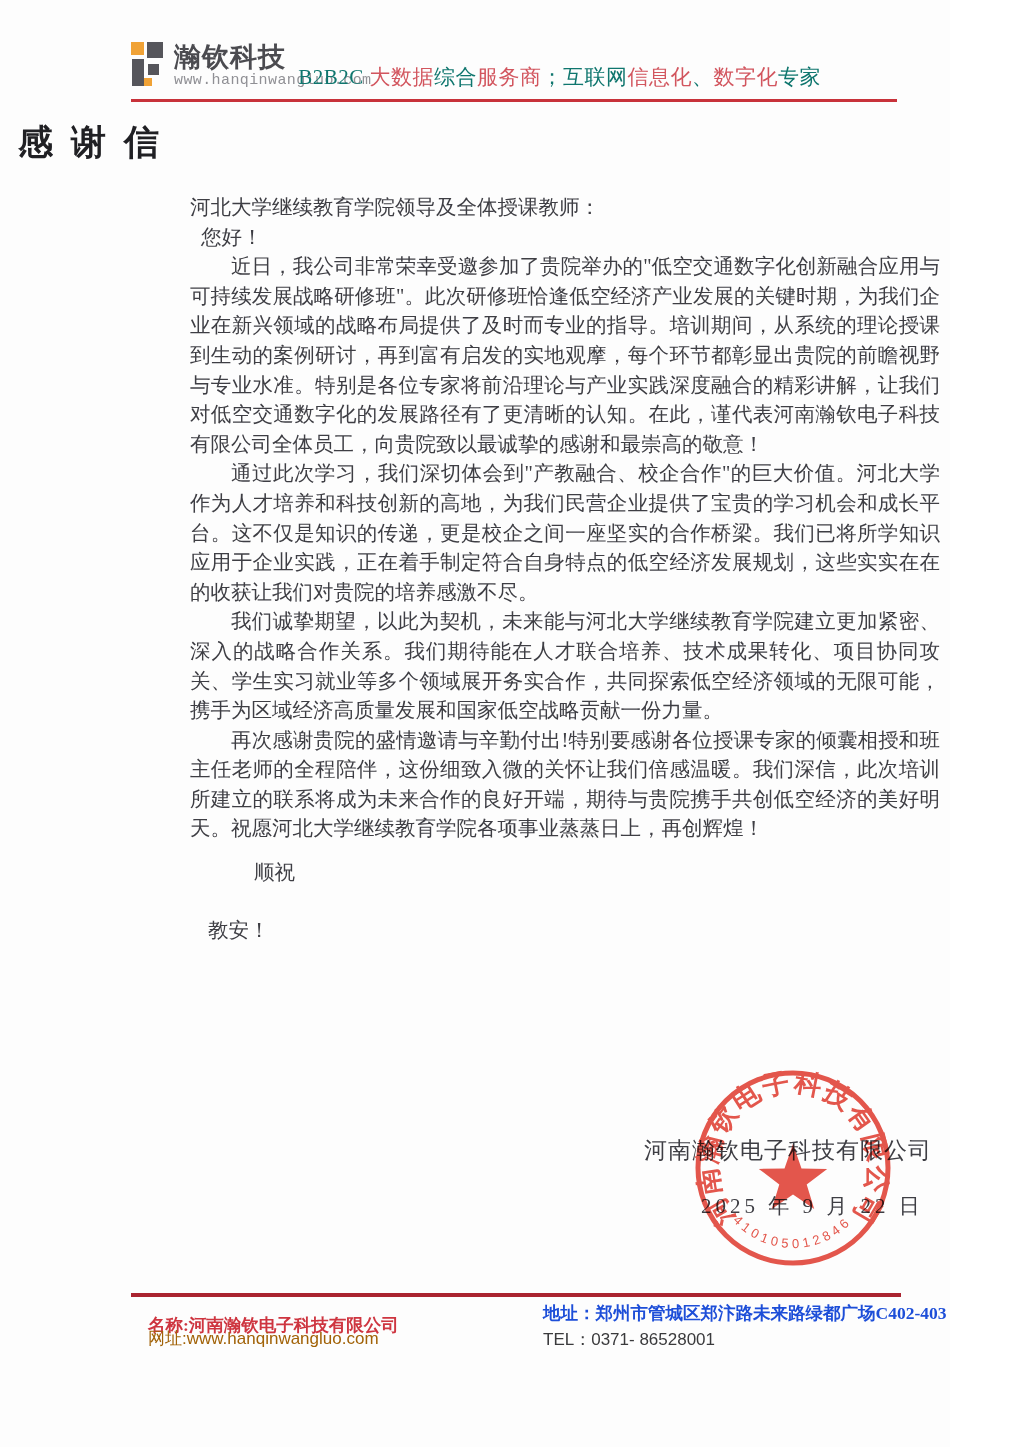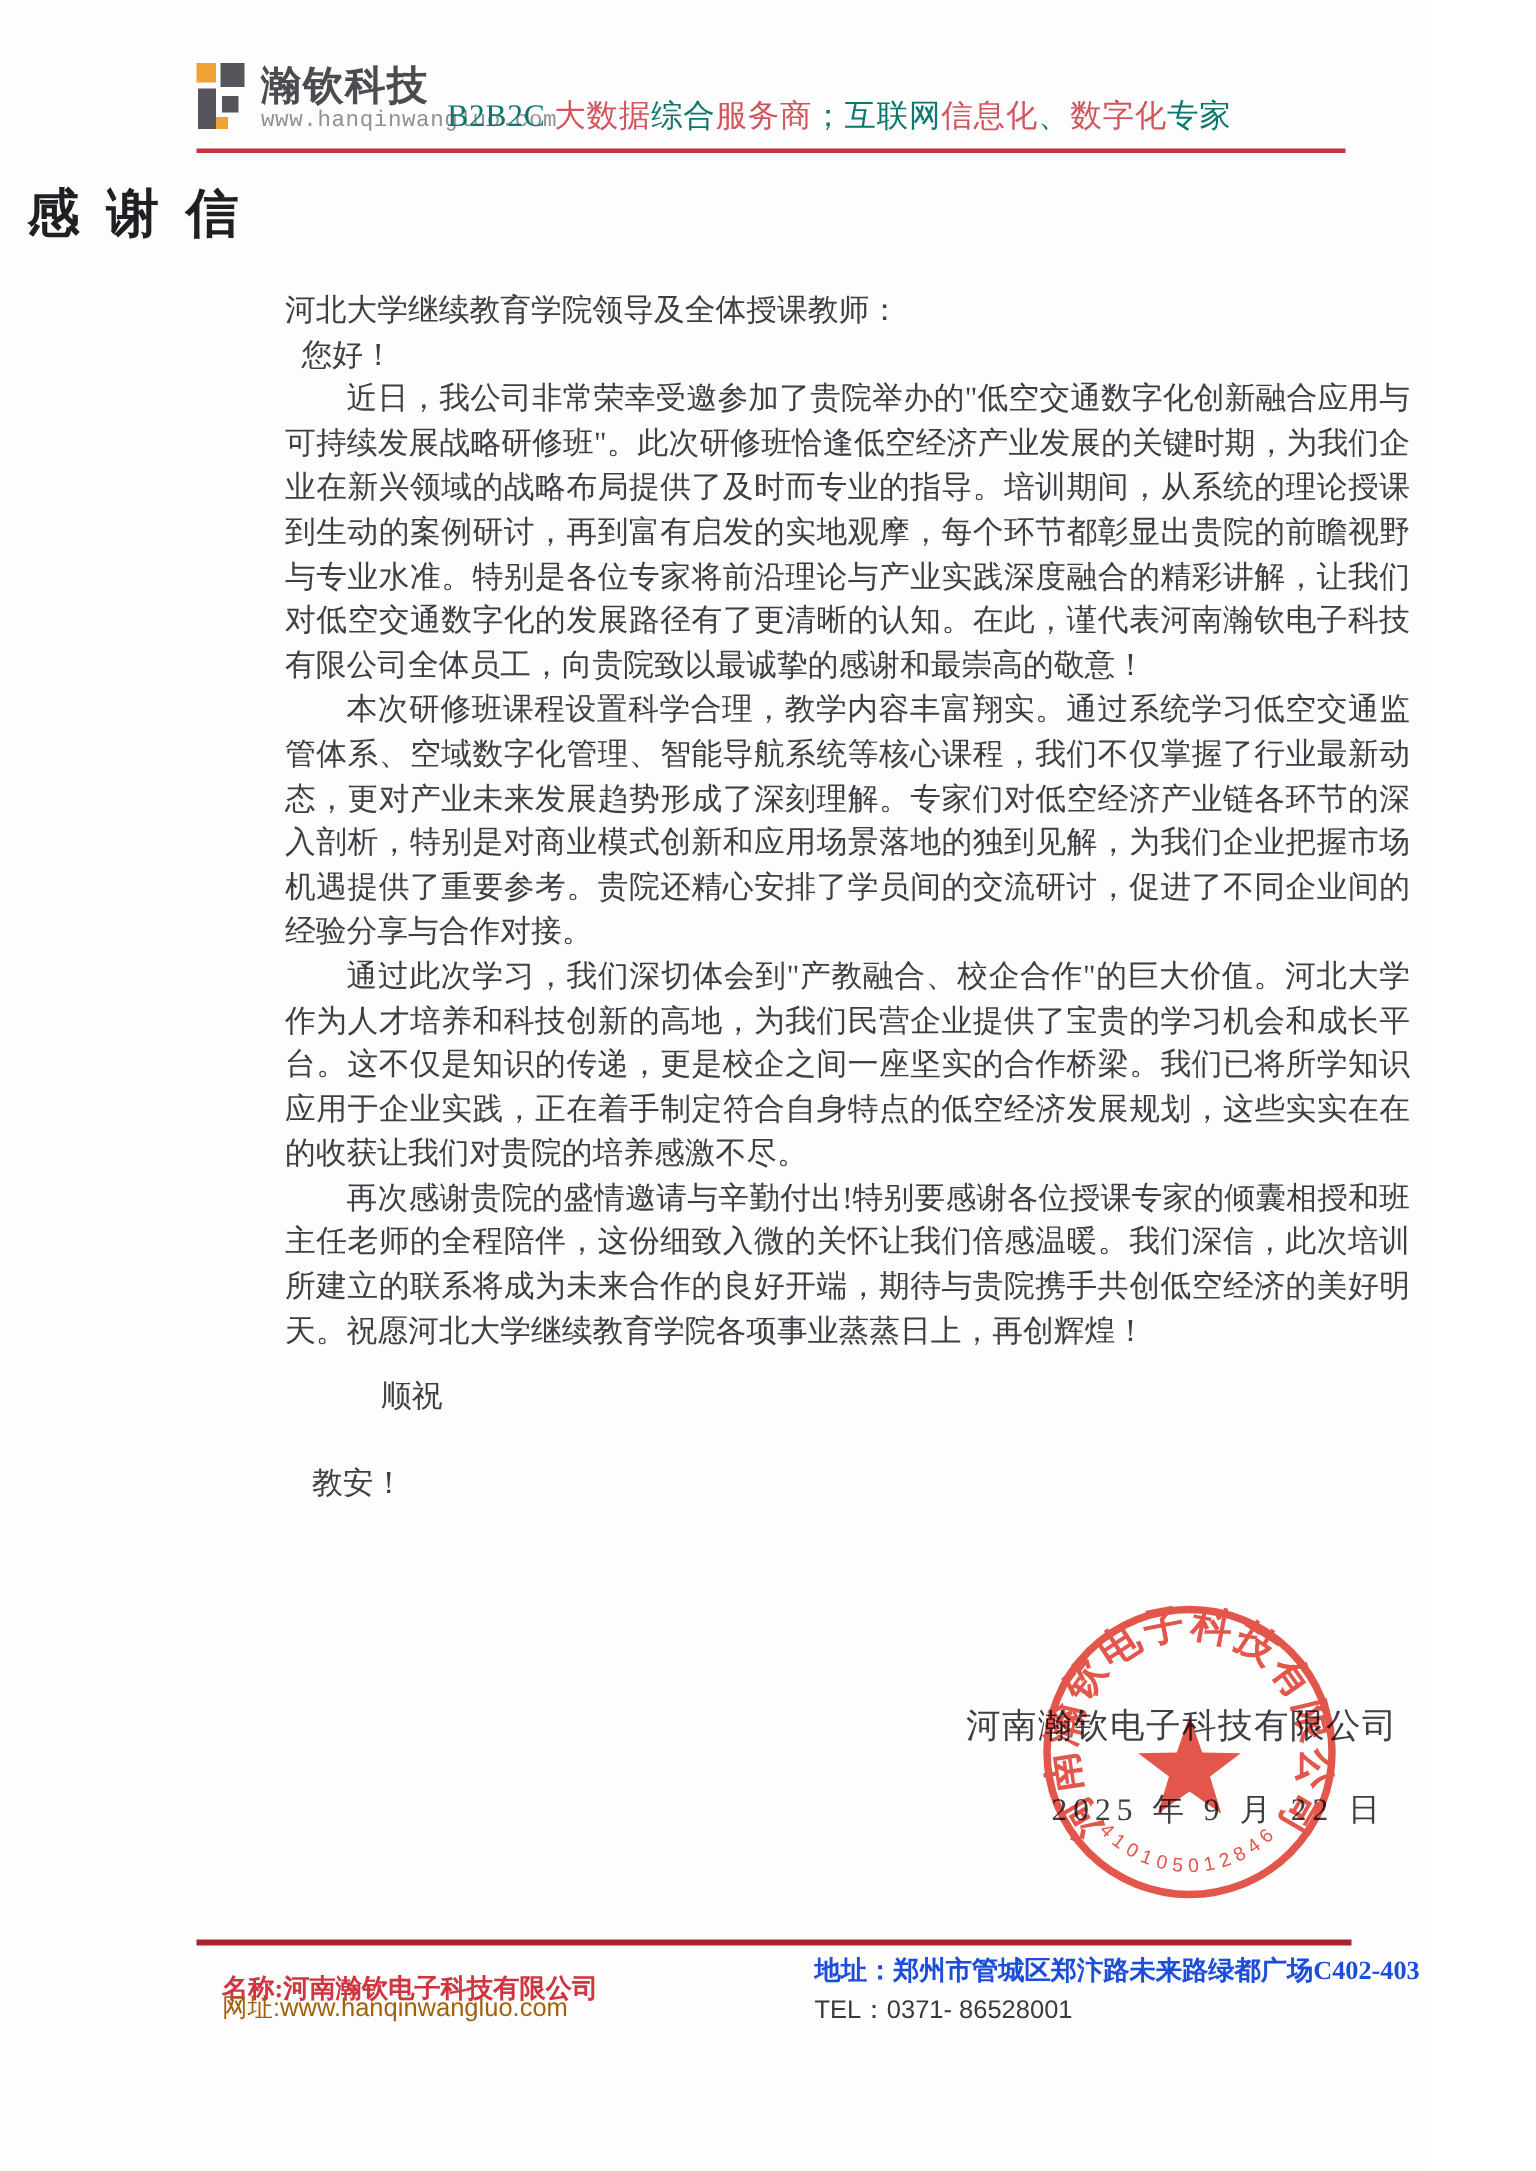--- a/index.html
+++ b/index.html
@@ -74,22 +74,22 @@
   </div>
 
   <div class="header-rule"></div>
 
   <div class="title">感谢信</div>
 
   <div class="body">
     <p class="salutation">河北大学继续教育学院领导及全体授课教师：</p>
     <p class="greeting">您好！</p>
     <p class="para">近日，我公司非常荣幸受邀参加了贵院举办的"低空交通数字化创新融合应用与可持续发展战略研修班"。此次研修班恰逢低空经济产业发展的关键时期，为我们企业在新兴领域的战略布局提供了及时而专业的指导。培训期间，从系统的理论授课到生动的案例研讨，再到富有启发的实地观摩，每个环节都彰显出贵院的前瞻视野与专业水准。特别是各位专家将前沿理论与产业实践深度融合的精彩讲解，让我们对低空交通数字化的发展路径有了更清晰的认知。在此，谨代表河南瀚钦电子科技有限公司全体员工，向贵院致以最诚挚的感谢和最崇高的敬意！</p>
-    <p class="para">本次研修班课程设置科学合理，教学内容丰富翔实。通过系统学习低空交通监管体系、空域数字化管理、智能导航系统等核心课程，我们不仅掌握了行业最新动态，更对产业未来发展趋势形成了深刻理解。专家们对低空经济产业链各环节的深入剖析，特别是对商业模式创新和应用场景落地的独到见解，为我们企业把握市场机遇提供了重要参考。贵院还精心安排了学员间的交流研讨，促进了不同企业间的经验分享与合作对接。</p>
     <p class="para">通过此次学习，我们深切体会到"产教融合、校企合作"的巨大价值。河北大学作为人才培养和科技创新的高地，为我们民营企业提供了宝贵的学习机会和成长平台。这不仅是知识的传递，更是校企之间一座坚实的合作桥梁。我们已将所学知识应用于企业实践，正在着手制定符合自身特点的低空经济发展规划，这些实实在在的收获让我们对贵院的培养感激不尽。</p>
+    <p class="para">我们诚挚期望，以此为契机，未来能与河北大学继续教育学院建立更加紧密、深入的战略合作关系。我们期待能在人才联合培养、技术成果转化、项目协同攻关、学生实习就业等多个领域展开务实合作，共同探索低空经济领域的无限可能，携手为区域经济高质量发展和国家低空战略贡献一份力量。</p>
     <p class="para">再次感谢贵院的盛情邀请与辛勤付出!特别要感谢各位授课专家的倾囊相授和班主任老师的全程陪伴，这份细致入微的关怀让我们倍感温暖。我们深信，此次培训所建立的联系将成为未来合作的良好开端，期待与贵院携手共创低空经济的美好明天。祝愿河北大学继续教育学院各项事业蒸蒸日上，再创辉煌！</p>
     <p class="closing-shunzhu">顺祝</p>
     <p class="closing-jiaoan">教安！</p>
   </div>
 
   <div class="signature">河南瀚钦电子科技有限公司</div>
   <div class="date">2025 年 9 月 22 日</div>
 
   <svg class="stamp" viewBox="-110 -110 220 220" xmlns="http://www.w3.org/2000/svg">
     <circle r="95" fill="none" stroke="#e34a3e" stroke-width="5"></circle>

